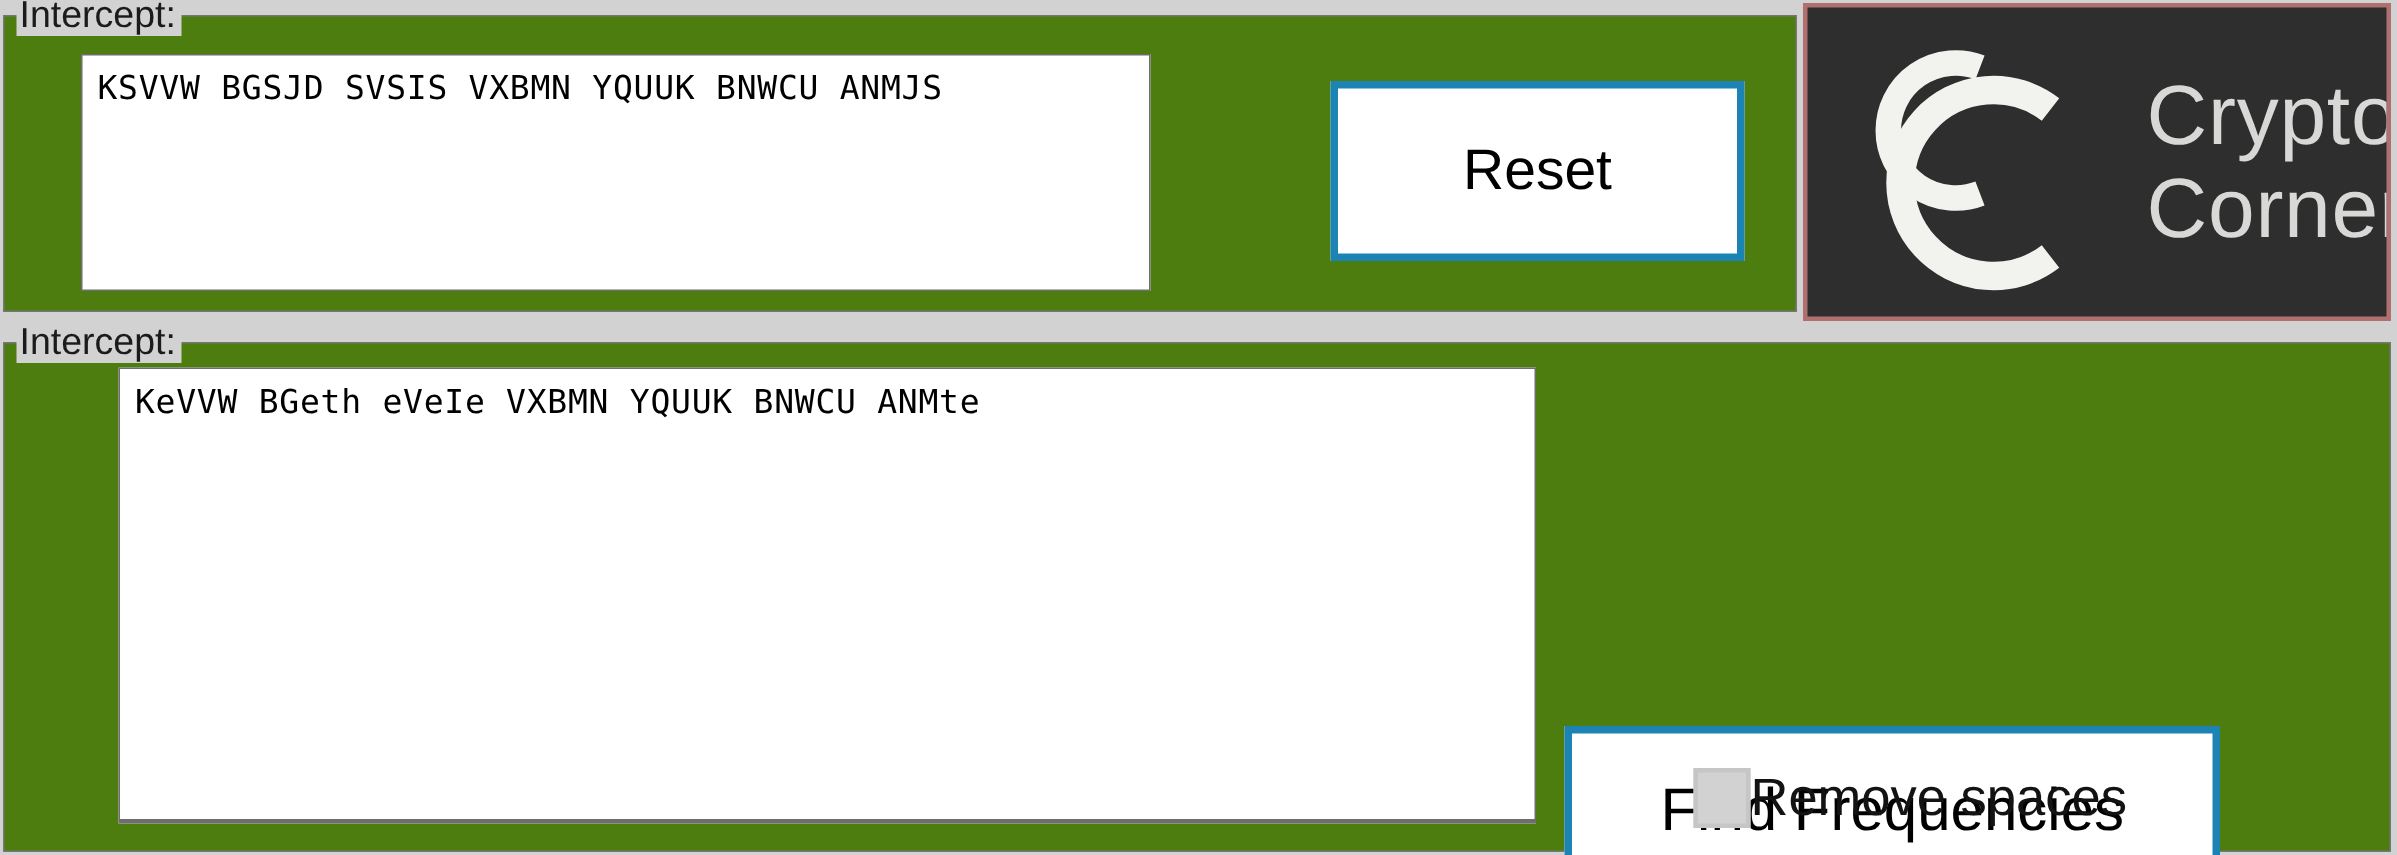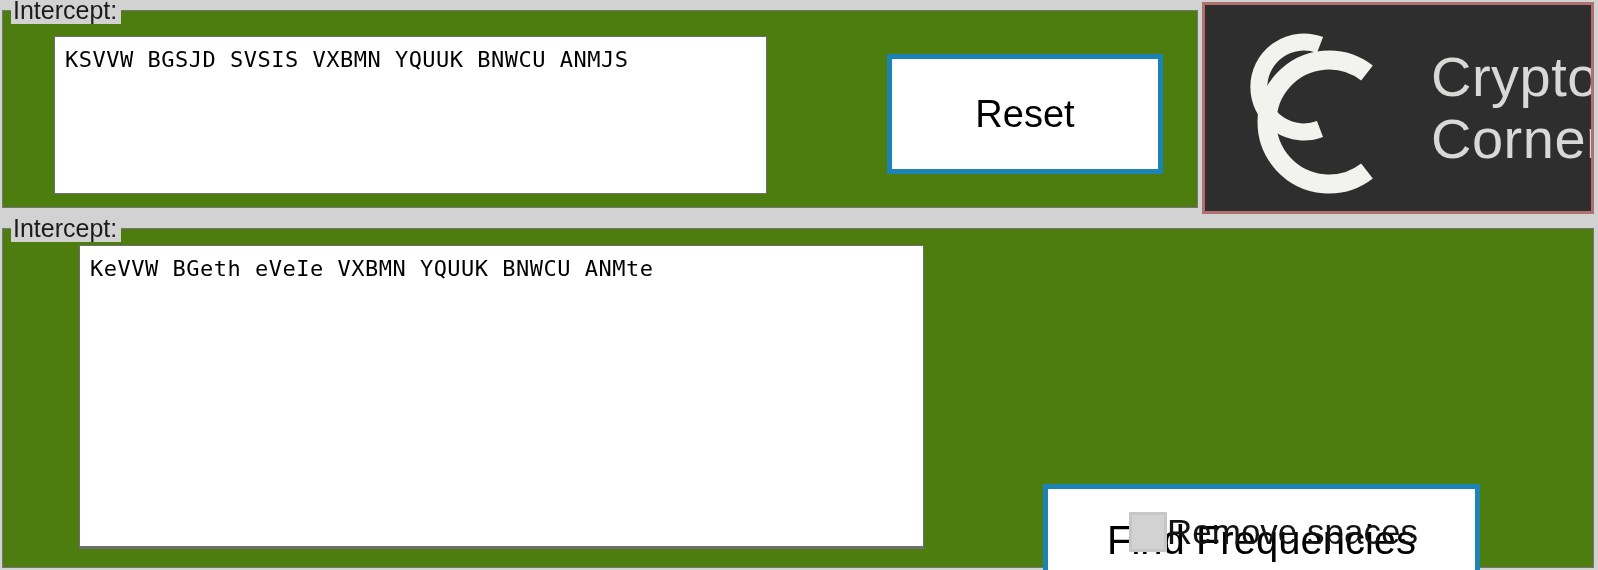--- a/index.html
+++ b/index.html
@@ -66,21 +66,21 @@
   #ciphertext-group {
     left: 2px;
     top: 228px;
     width: 1592px;
     height: 340px;
   }
   #ciphertext-textarea {
     position: absolute;
     left: 76px;
     top: 16px;
-    width: 845px;
+    width: 945px;
     height: 304px;
     background: #ffffff;
     border: 1px solid #6e6e6e;
     border-bottom: 3px solid #6e6e6e;
     box-sizing: border-box;
     padding: 8px 10px;
     font-family: "DejaVu Sans Mono", "Liberation Mono", monospace;
     font-size: 22px;
     line-height: 30px;
     letter-spacing: 0.5px;

